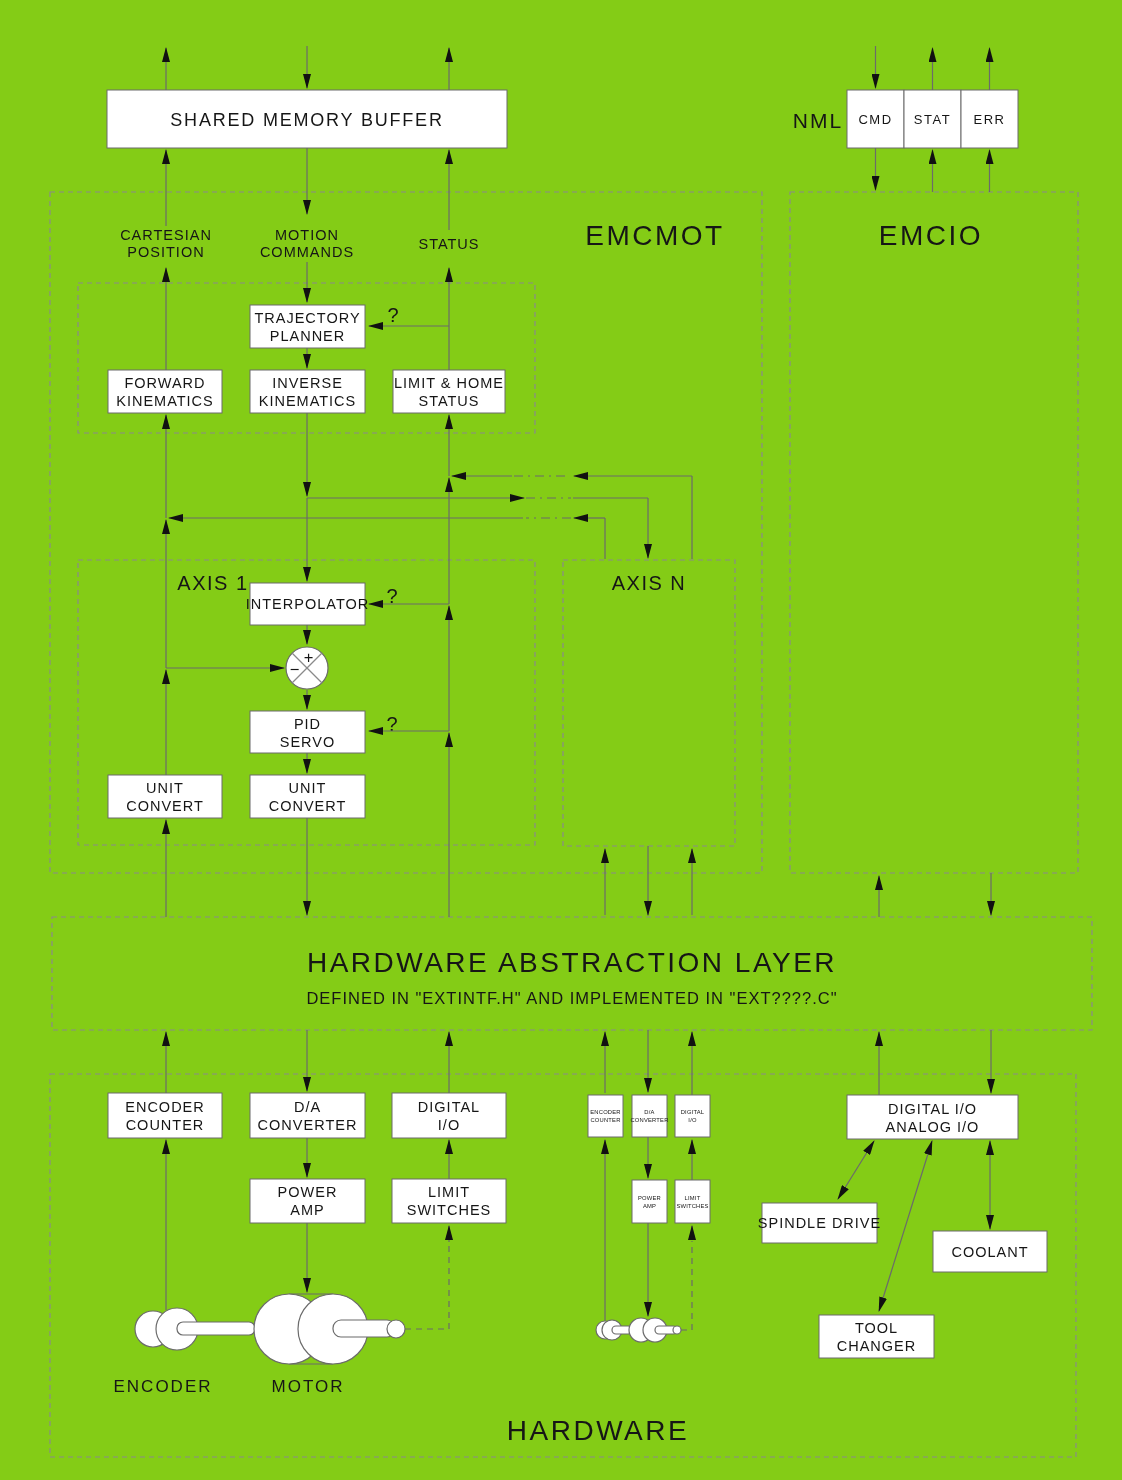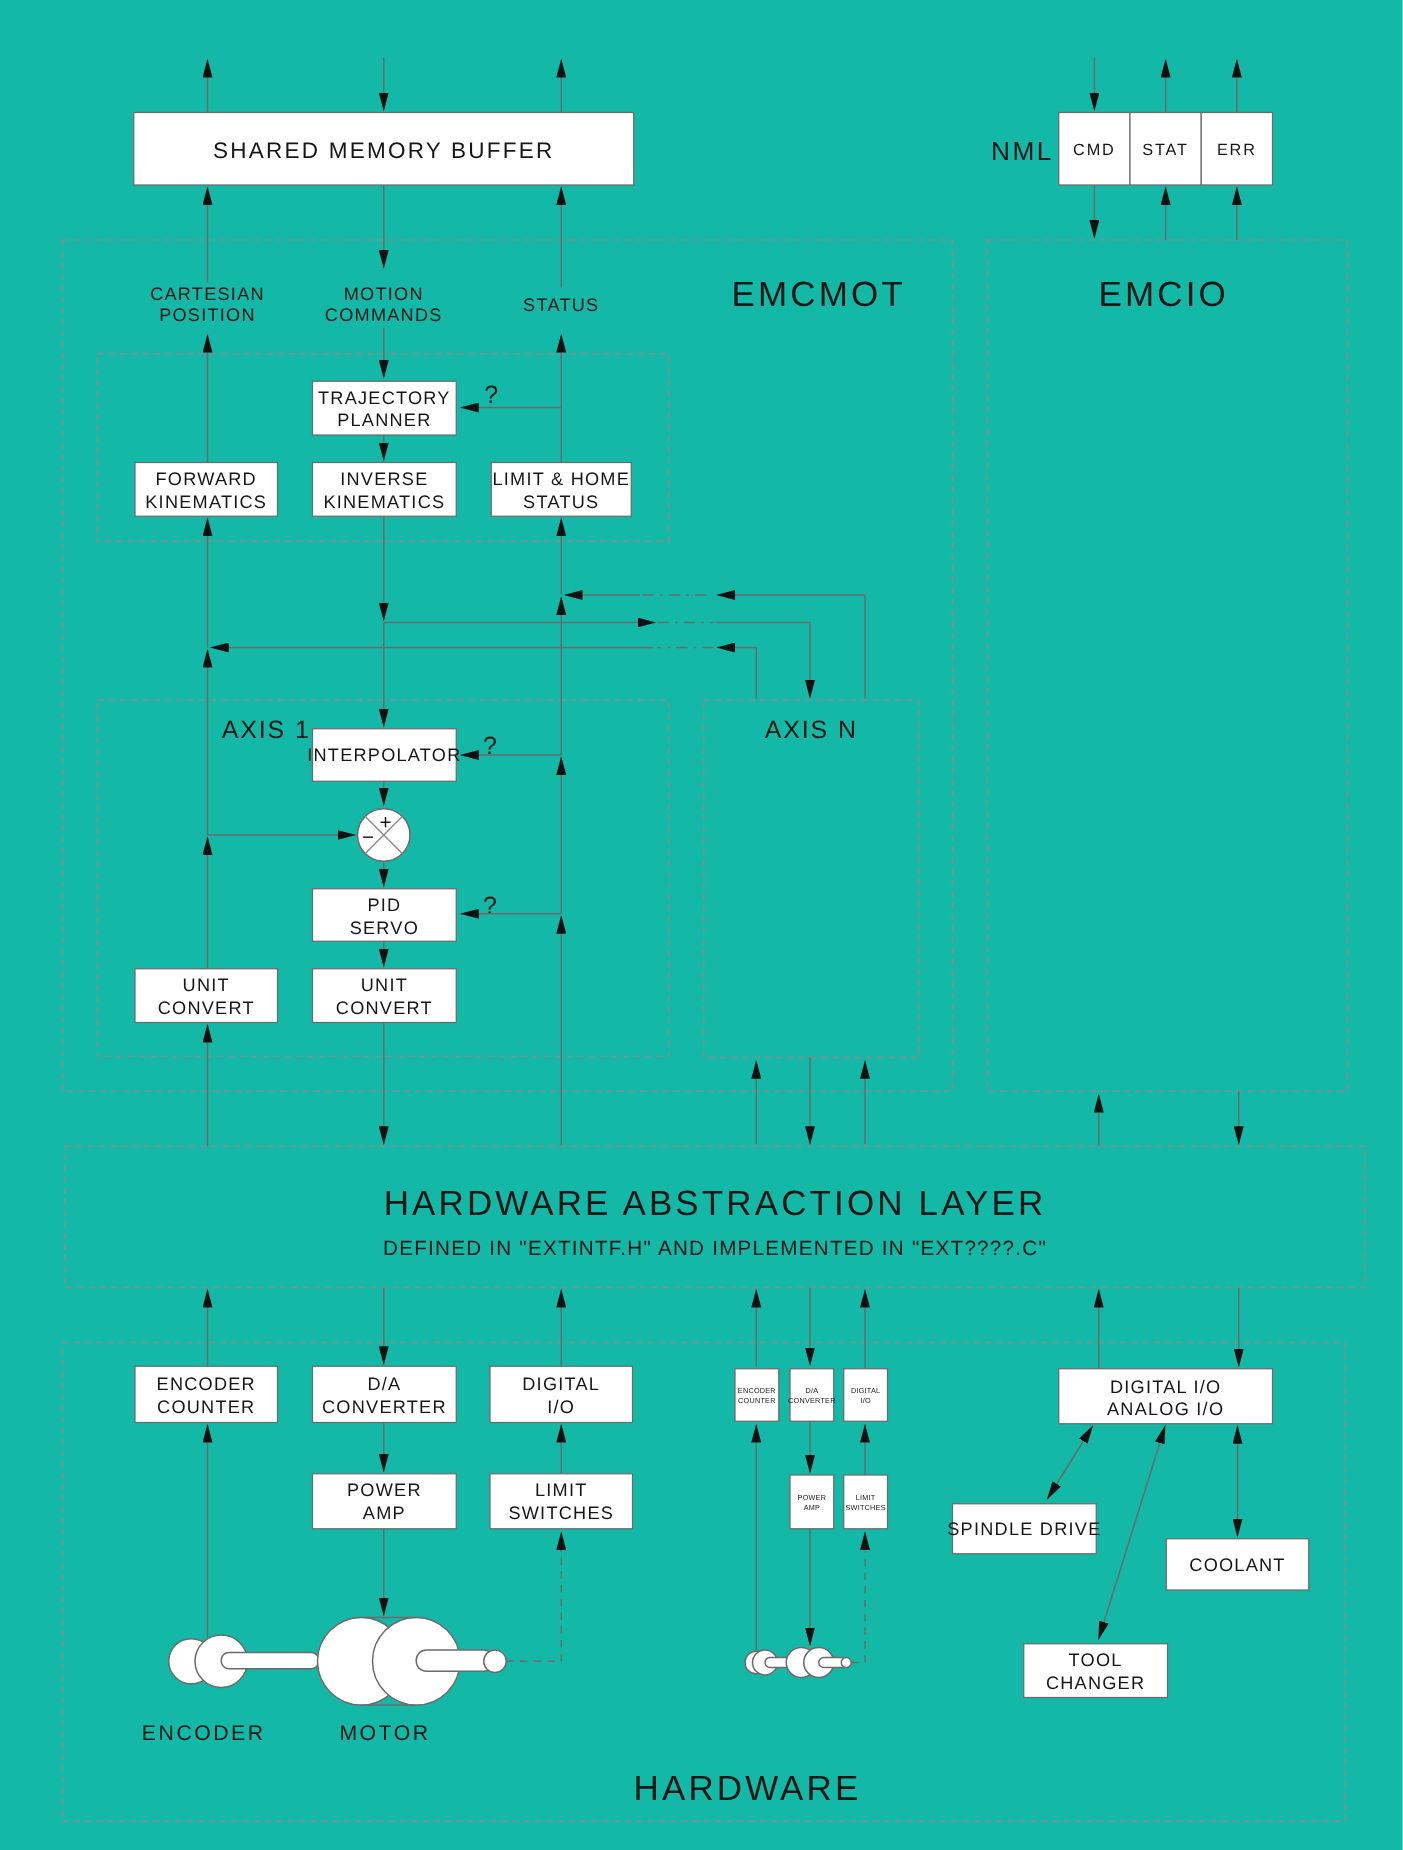--- a/index.html
+++ b/index.html
@@ -1,16 +1,16 @@
 <!DOCTYPE html>
 <html><head>
 <meta charset="utf-8">
 <style>
   html,body{margin:0;padding:0;background:#fff;}
-  #page{width:1122px;height:1480px;background:#14b8a6;}
+  #page{width:1122px;height:1480px;background:#84cc16;}
   .box{fill:#ffffff;stroke:#6b6b6b;stroke-width:1;}
   .dbox{fill:none;stroke:#8a8a8a;stroke-width:1.2;stroke-dasharray:5 4;}
   .ln{stroke:#6b6b6b;stroke-width:1.2;fill:none;}
   .lnd{stroke:#6b6b6b;stroke-width:1.2;fill:none;stroke-dasharray:6 5;}
   .lne{stroke:#6b6b6b;stroke-width:1.2;fill:none;stroke-dasharray:9 5 2 5;}
   .shape{fill:#ffffff;stroke:#6b6b6b;stroke-width:1.2;}
   .sum{stroke:#8a8a8a;stroke-width:1.2;}
   text{font-family:"Liberation Sans","DejaVu Sans",sans-serif;fill:#161616;}
   .t14{font-size:14.5px;letter-spacing:1px;}
   .t18{font-size:18px;letter-spacing:1.8px;}

